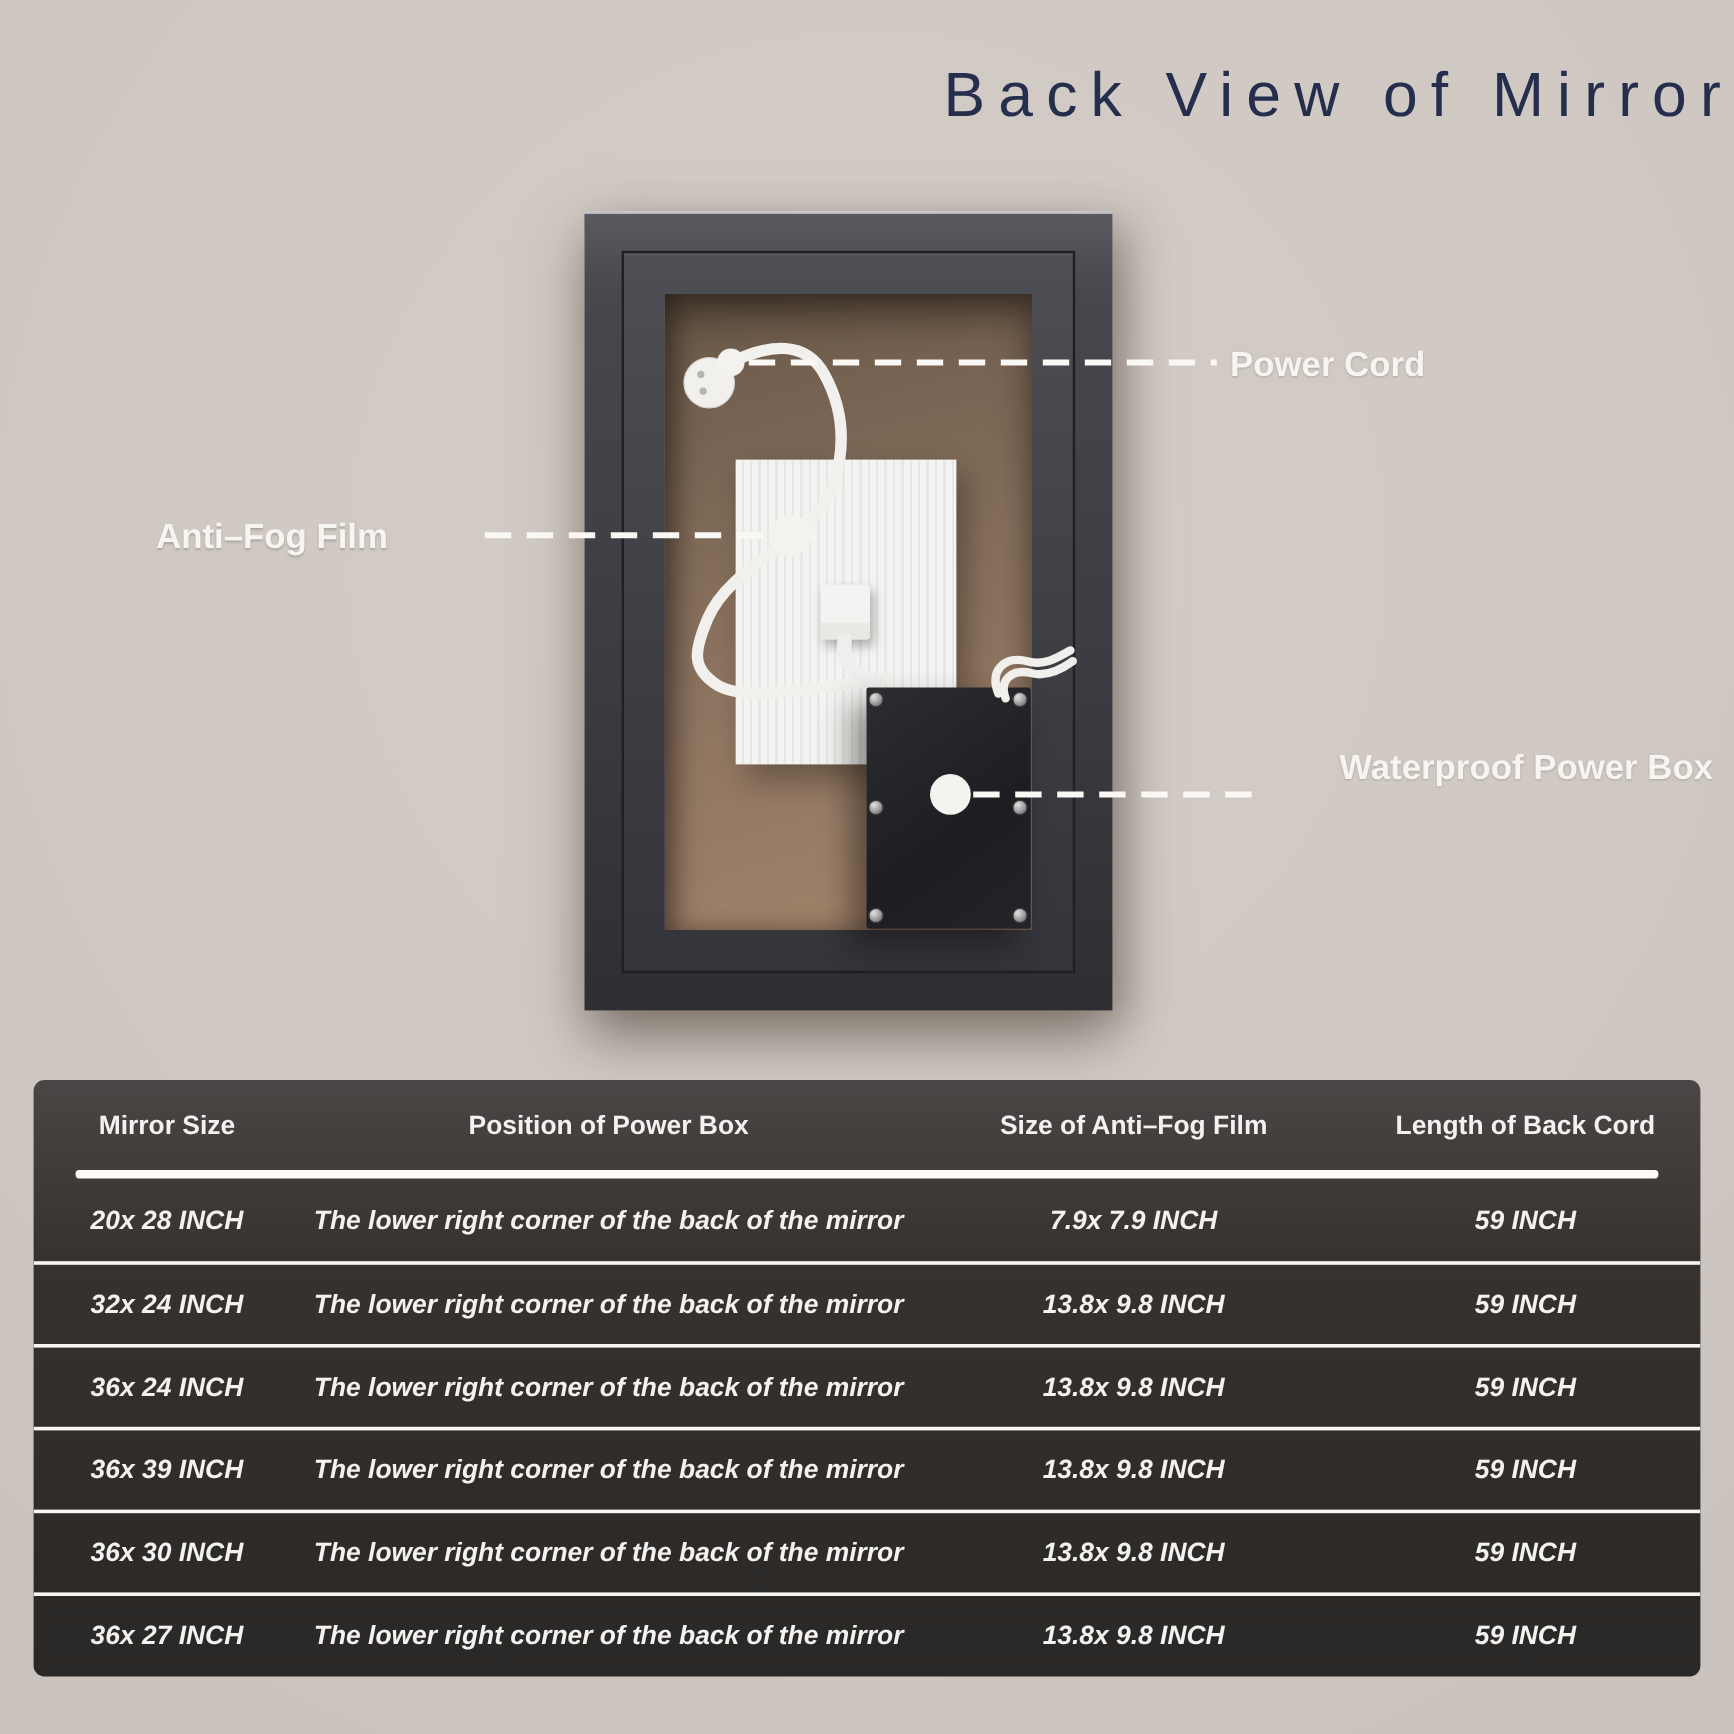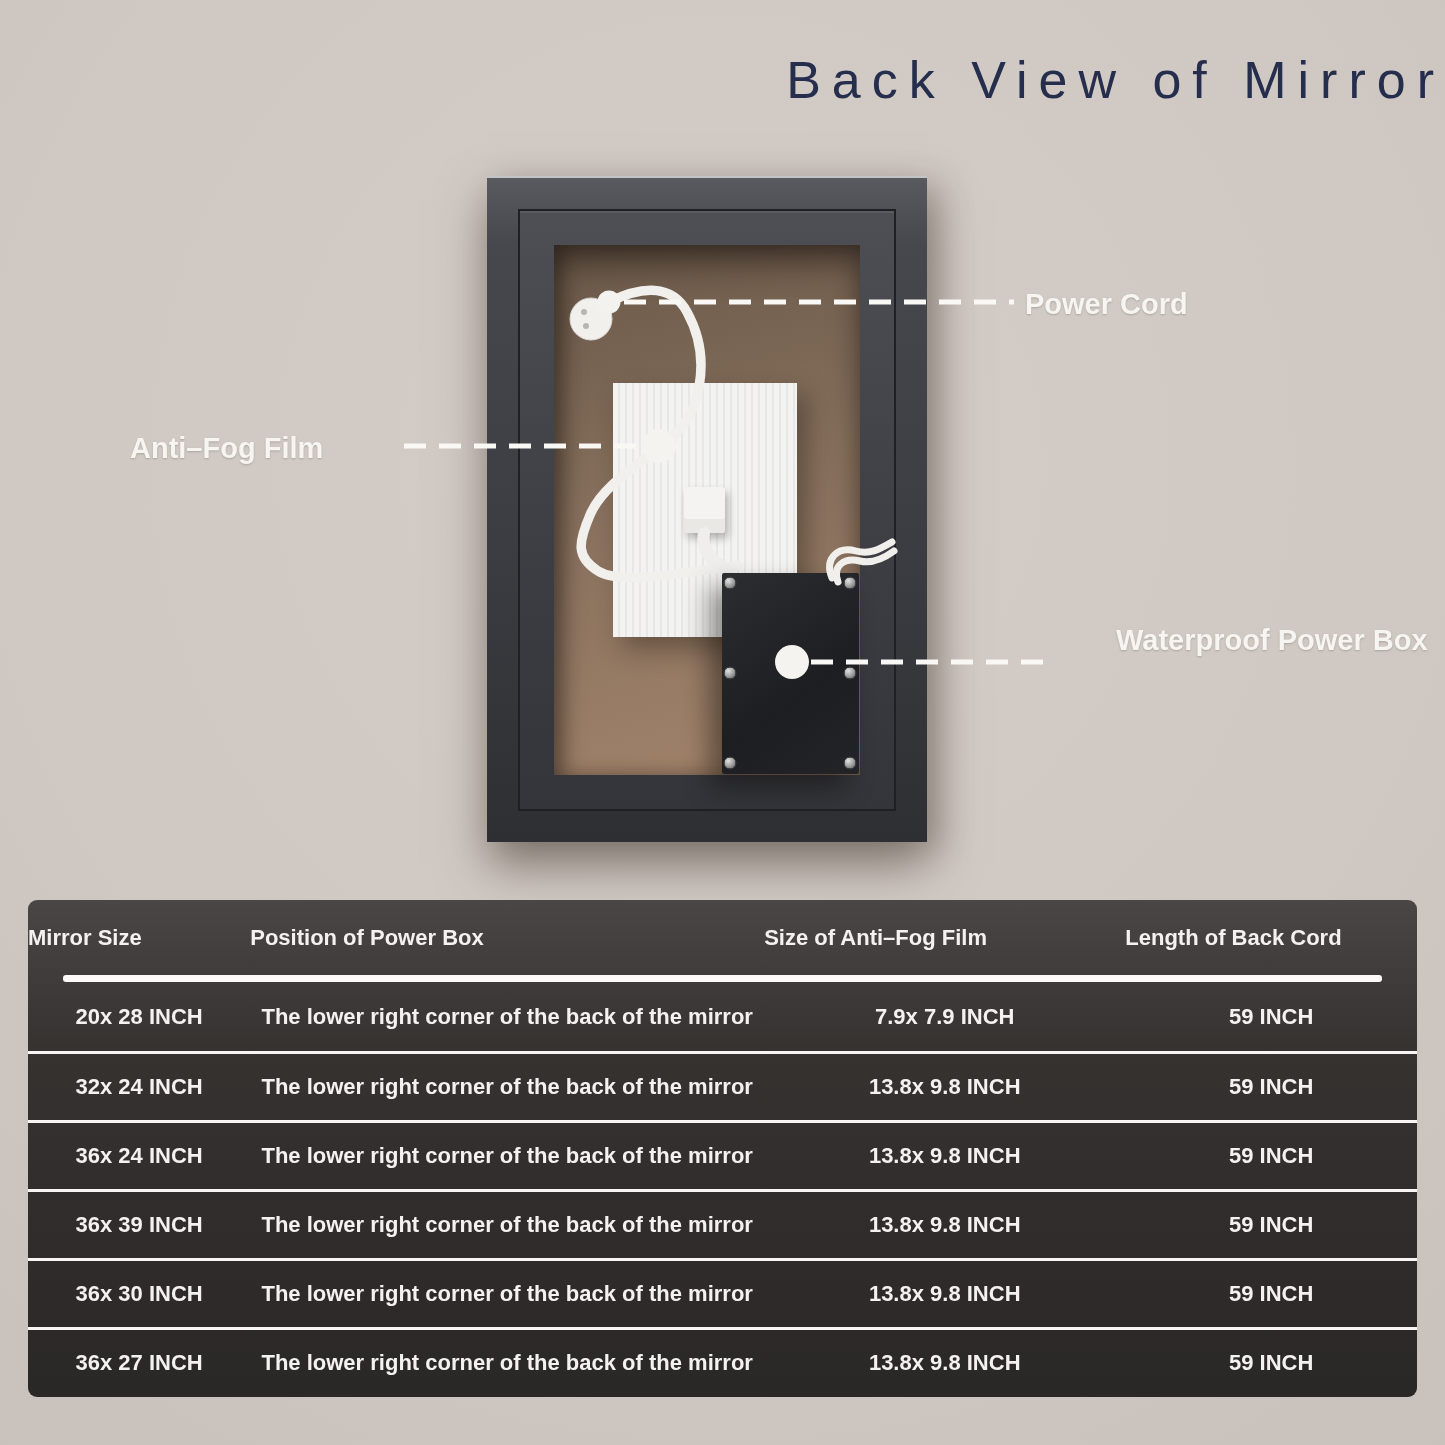--- a/index.html
+++ b/index.html
@@ -67,28 +67,28 @@
   
   .spec-table{
     position:absolute;left:28px;top:900px;width:1389px;height:497px;
     background:linear-gradient(180deg,#4a4645 0%,#353230 30%,#2a2826 100%);
     border-radius:9px;overflow:hidden;color:#f4f2f0;z-index:1;
   }
   .thead{
     height:75px;display:grid;grid-template-columns:16% 37% 26% 21%;
     align-items:center;font-size:22px;font-weight:700;
   }
-  .thead > div{text-align:left;}
+  .thead > div{text-align:center;}
   .header-rule{height:7px;margin:0 35px;background:#fcfbfa;border-radius:3px;}
   .trow{
     height:69px;box-sizing:border-box;display:grid;
     grid-template-columns:16% 37% 26% 21%;align-items:center;
     font-size:22px;font-weight:700;
   }
-  .trow > div{text-align:center;white-space:nowrap;}
+  .trow > div{text-align:center;white-space:nowrap;font-style:italic;}
   .trow + .trow{border-top:3px solid #f7f6f4;}
 </style>
 </head>
 <body>
 
 <div class="stage">
 
   <div class="title">Back View of Mirror</div>
 
   <div class="mirror-outer">

